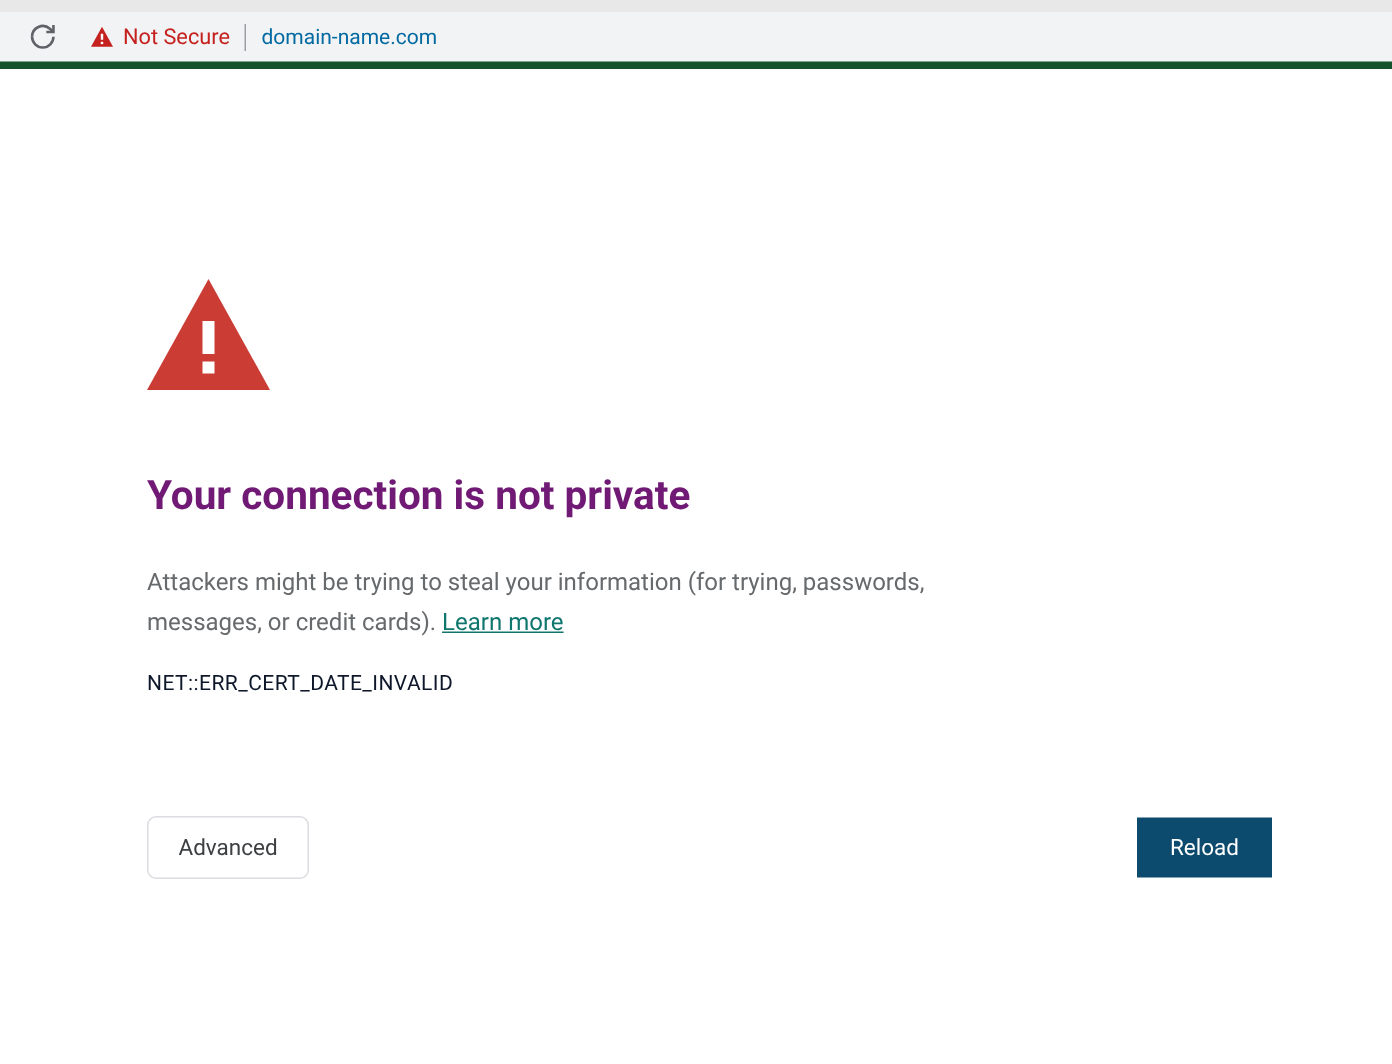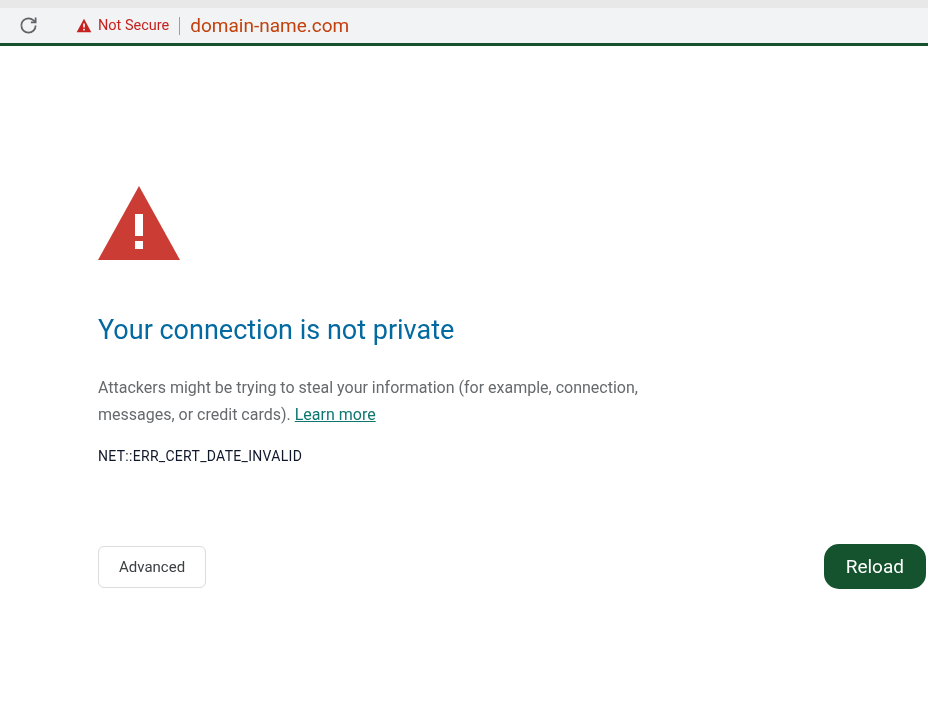--- a/index.html
+++ b/index.html
@@ -16,23 +16,22 @@
     }
     .top-border {
       height: 8px;
       background: #e8e8e8;
     }
     .address-bar {
       display: flex;
       align-items: center;
       height: 38px;
       background: #f1f3f4;
-      border-bottom: 3px solid #14532d;
+      border-bottom: 5px solid #14532d;
       padding-left: 12px;
-      gap: 16px;
     }
     .reload-icon-wrap {
       display: flex;
       align-items: center;
       justify-content: center;
       width: 32px;
       height: 32px;
       margin-right: 8px;
       cursor: pointer;
     }
@@ -55,34 +54,34 @@
       font-size: 14.5px;
       margin-left: 6px;
     }
     .separator {
       width: 1px;
       height: 18px;
       background: #9aa0a6;
       margin-right: 10px;
     }
     .domain-text {
-      color: #c2410c;
-      font-size: 19px;
+      color: #0369a1;
+      font-size: 14px;
     }
     .content {
       padding: 140px 98px 0 98px;
       max-width: 760px;
     }
     .warning-triangle {
       margin-bottom: 50px;
     }
     .title {
       font-size: 27px;
-      font-weight: 400;
-      color: #0369a1;
+      font-weight: 700;
+      color: #701a75;
       margin-bottom: 28px;
     }
     .description {
       font-size: 16px;
       line-height: 1.7;
       color: #666a6d;
       margin-bottom: 20px;
     }
     .learn-more {
       color: #0f766e;
@@ -105,31 +104,31 @@
       background: #fff;
       border: 1px solid #dadce0;
       border-radius: 6px;
       padding: 11px 20px;
       font-size: 15px;
       color: #3c4043;
       cursor: pointer;
       font-family: inherit;
     }
     .reload-btn {
-      background: #14532d;
+      background: #0c4a6e;
       border: none;
-      border-radius: 15px;
+      border-radius: 0;
       padding: 11px 22px;
-      font-size: 19px;
+      font-size: 15px;
       color: #fff;
       cursor: pointer;
       font-family: inherit;
     }
     .button-container {
-      width: 828px;
+      width: 750px;
     }
   </style>
 </head>
 <body>
 
 <div class="top-border"></div>
 
 <div class="address-bar">
   <div class="reload-icon-wrap">
     <svg width="19" height="19" viewBox="0 0 24 24" fill="none" stroke="#5f6368" stroke-width="2.2">
@@ -157,21 +156,21 @@
     <svg width="82" height="74" viewBox="0 0 82 74">
       <path d="M41 0 L82 74 L0 74 Z" fill="#ca3c34"></path>
       <rect x="37" y="28" width="8" height="22" fill="#fff"></rect>
       <rect x="37" y="55" width="8" height="8" fill="#fff"></rect>
     </svg>
   </div>
 
   <h1 class="title">Your connection is not private</h1>
 
   <p class="description">
-    <span>Attackers might be trying to steal your information (for example, connection, messages, or credit cards). </span><a class="learn-more">Learn more</a>
+    <span>Attackers might be trying to steal your information (for trying, passwords, messages, or credit cards). </span><a class="learn-more">Learn more</a>
   </p>
 
   <p class="error-code">NET::ERR_CERT_DATE_INVALID</p>
 
   <div class="button-row button-container">
     <button class="advanced-btn">Advanced</button>
     <button class="reload-btn">Reload</button>
   </div>
 </div>
 

